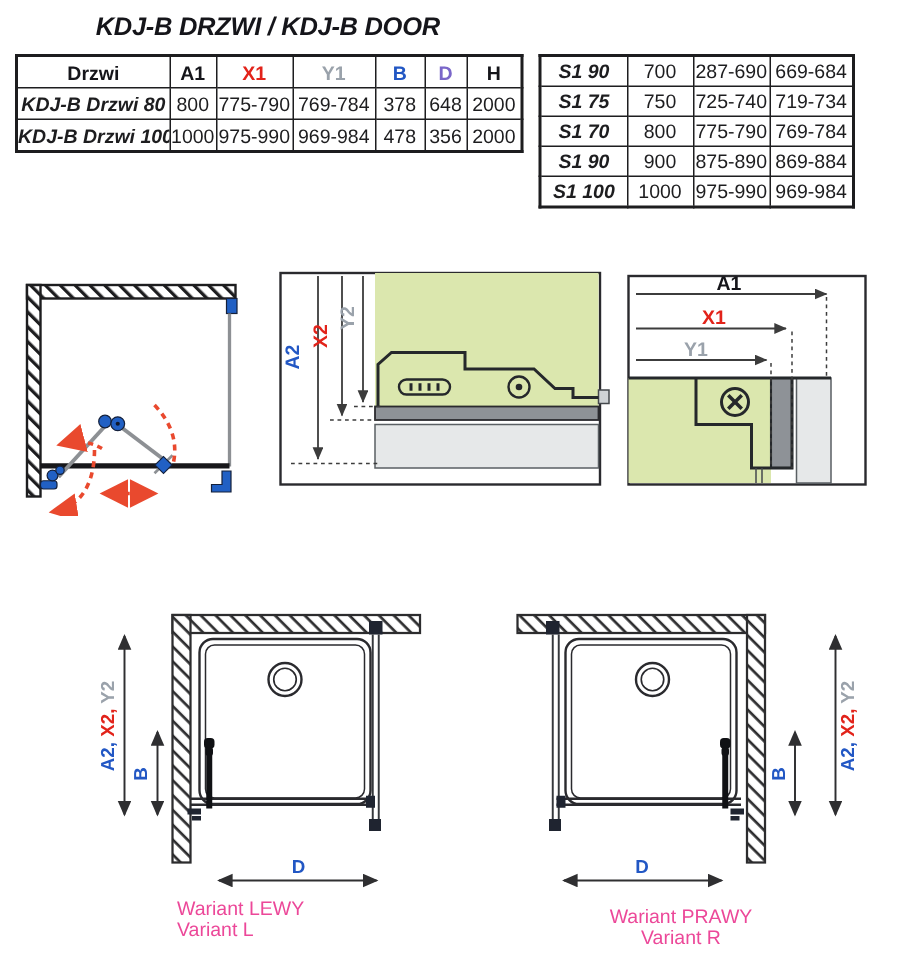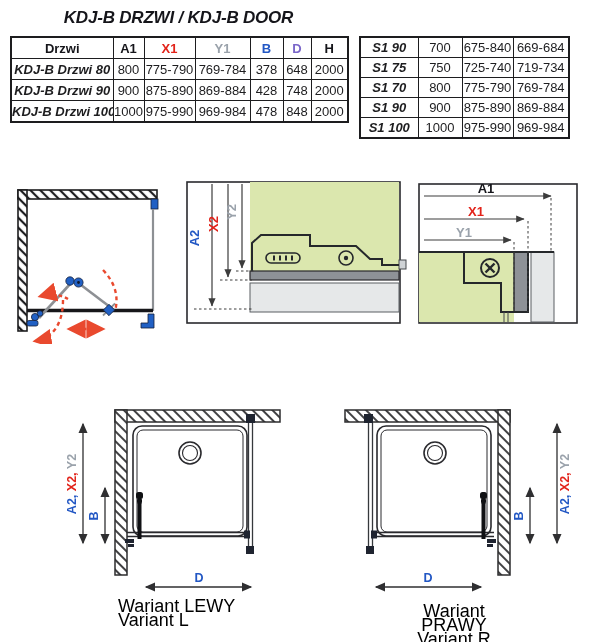--- a/index.html
+++ b/index.html
@@ -11,21 +11,21 @@
              background:#fff;border:2.5px solid #1d1d1f;}
   table.spec td, table.spec th{border:1.5px solid #1d1d1f;text-align:center;vertical-align:middle;
              font-size:13px;padding:0;white-space:nowrap;overflow:hidden;}
   table.spec th{font-weight:bold;margin-top:41px;}
   td.rowname{font-weight:bold;font-style:italic;font-size:12px;}
   #t1 th,#t1 td{height:20px;}
   #t2 th,#t2 td{height:19px;}
   .c-red{color:#e2231a;}  .c-gray{color:#9aa2ab;}  .c-blue{color:#2257c4;}
   .c-purple{color:#7a66c9;} .c-black{color:#15151a;}
   svg{position:absolute;display:block;}
-  .caption{position:absolute;font-size:18px;line-height:14px;color:#000000;}
+  .caption{position:absolute;font-size:13px;line-height:14px;color:#ec4899;}
   svg text{font-family:"Liberation Sans", sans-serif;font-weight:bold;}
 </style>
 </head>
 <body>
 
 <div id="stage">
 
   <div class="title" style="left:10px;top:8px;width:337px;">KDJ-B  DRZWI / KDJ-B DOOR</div>
 
   <table class="spec" id="t1" style="left:10px;top:36px;width:337px;">
@@ -51,52 +51,43 @@
     <tr>
       <td class="rowname">KDJ-B Drzwi 80</td>
       <td>800</td>
       <td>775-790</td>
       <td>769-784</td>
       <td>378</td>
       <td>648</td>
       <td>2000</td>
     </tr>
     <tr>
-      <td class="rowname">KDJ-B Drzwi 90</td>
-      <td>900</td>
-      <td>875-890</td>
-      <td>869-884</td>
-      <td>428</td>
-      <td>748</td>
-      <td>2000</td>
-    </tr>
-    <tr>
       <td class="rowname">KDJ-B Drzwi 100</td>
       <td>1000</td>
       <td>975-990</td>
       <td>969-984</td>
       <td>478</td>
-      <td>848</td>
+      <td>356</td>
       <td>2000</td>
     </tr>
   </tbody>
     </table>
 
   <table class="spec" id="t2" style="left:359px;top:36px;width:209px;">
     <colgroup>
         <col style="width:58px">
         <col style="width:44px">
         <col style="width:51px">
         <col style="width:56px">
       </colgroup>
     <tbody>
     <tr>
       <td class="rowname">S1 90</td>
       <td>700</td>
-      <td>675-840</td>
+      <td>287-690</td>
       <td>669-684</td>
     </tr>
     <tr>
       <td class="rowname">S1 75</td>
       <td>750</td>
       <td>725-740</td>
       <td>719-734</td>
     </tr>
     <tr>
       <td class="rowname">S1 70</td>

